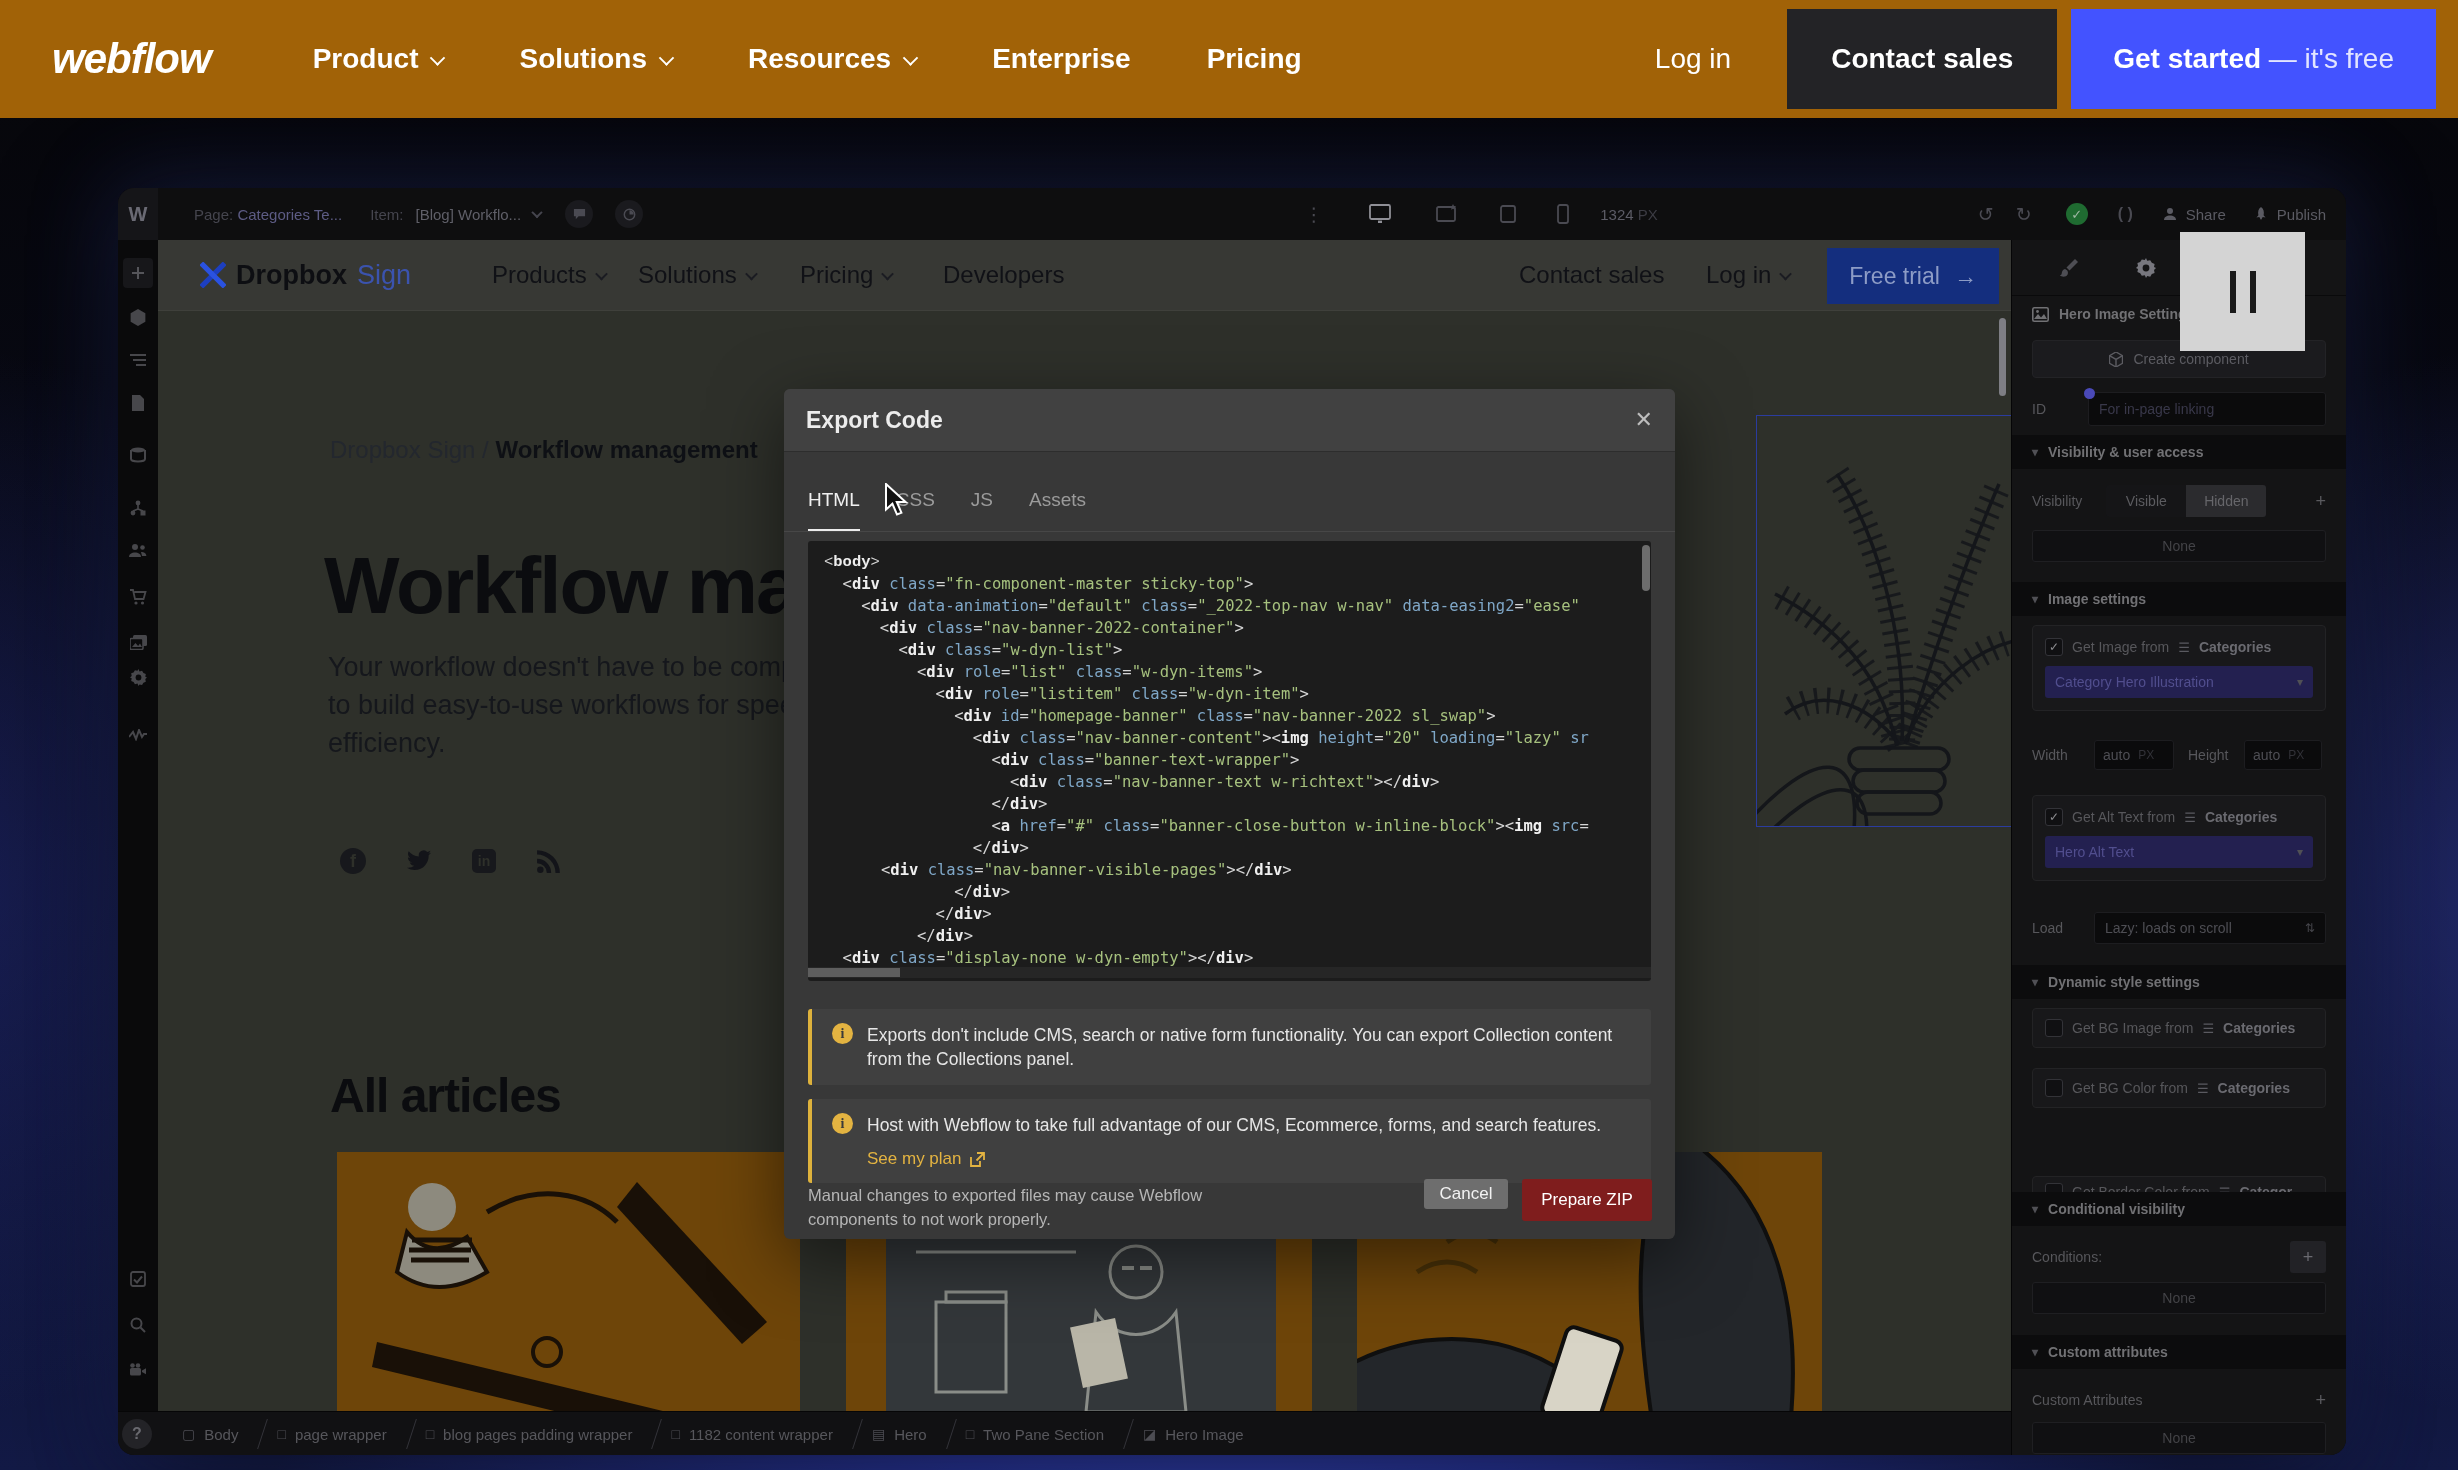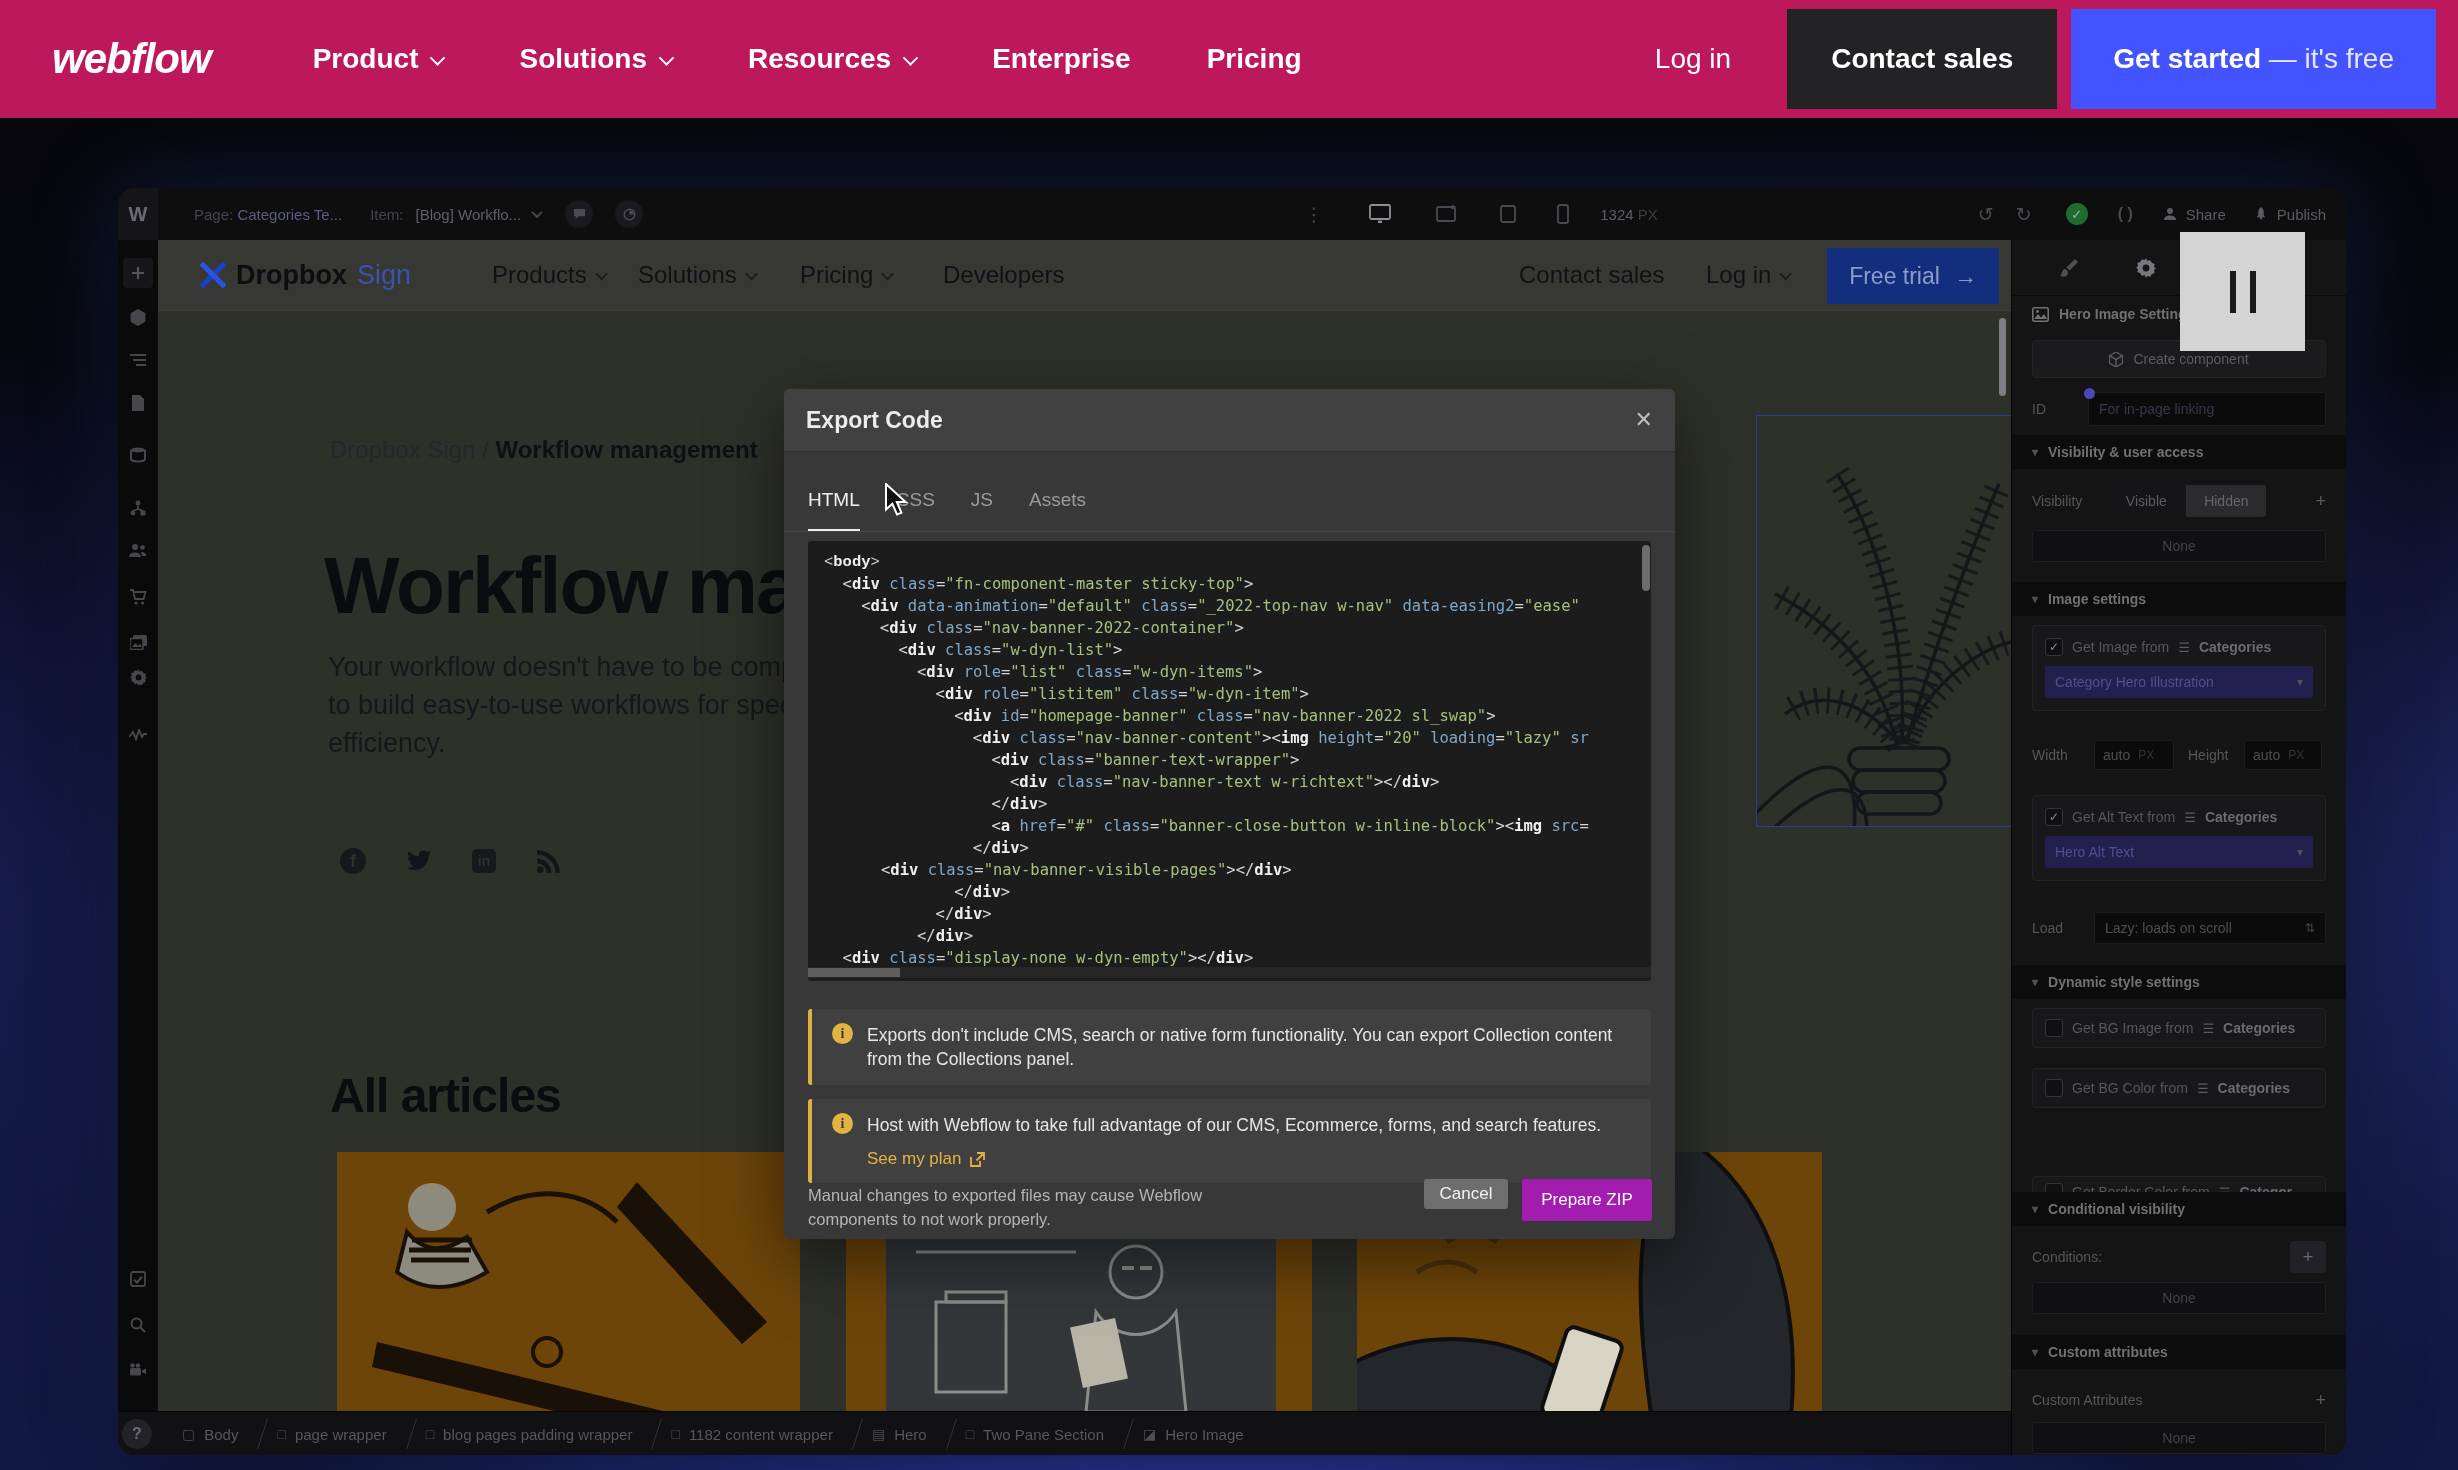--- a/index.html
+++ b/index.html
@@ -7,21 +7,21 @@
     width:2458px;height:1470px;overflow:hidden;position:relative;
     font-family:"Liberation Sans", sans-serif;
     background:
       radial-gradient(1500px 750px at 50% 112%, #4459e0 0%, #2b38a8 30%, rgba(12,14,44,0) 68%),
       radial-gradient(900px 900px at 104% 60%, rgba(52,64,170,.55), rgba(0,0,0,0) 60%),
       radial-gradient(900px 900px at -4% 60%, rgba(42,52,150,.45), rgba(0,0,0,0) 60%),
       linear-gradient(180deg,#060609 0%, #0a0c1c 55%, #131a46 100%);
   }
   .abs{position:absolute;}
   
-  .topnav{position:absolute;left:0;top:0;width:2458px;height:118px;background:#be185d;display:flex;align-items:center;z-index:40;}
+  .topnav{position:absolute;left:0;top:0;width:2458px;height:118px;background:#a16207;display:flex;align-items:center;z-index:40;}
   .wf-logo{font-style:italic;font-weight:800;font-size:42px;color:#ffffff;letter-spacing:-1px;margin-left:52px;}
   .tn-items{display:flex;align-items:center;gap:76px;margin-left:102px;}
   .tn-item{color:#fff;font-size:28px;font-weight:700;display:flex;align-items:center;gap:14px;cursor:default;}
   .chev{display:inline-block;width:9px;height:9px;border-right:2.6px solid currentColor;border-bottom:2.6px solid currentColor;transform:rotate(45deg) translate(-1px,-1px);}
   .tn-right{margin-left:auto;display:flex;align-items:center;height:100%;}
   .tn-login{color:#fff;font-size:28px;font-weight:500;margin-right:56px;}
   .btn-contact{height:100px;background:#232326;color:#fff;border:none;font-size:28px;font-weight:600;padding:0 44px;margin-right:14px;font-family:inherit;}
   .btn-cta{height:100px;border:none;font-size:28px;padding:0 42px;margin-right:22px;color:#fff;font-family:inherit;}
   .btn-cta .b{font-weight:700;} .btn-cta .r{font-weight:400;color:rgba(255,255,255,.85);}
   
@@ -100,21 +100,21 @@
   .tok-p{color:#d6d6d6;} .tok-g{color:#efefef;font-weight:700;} .tok-a{color:#7fa7c7;} .tok-v{color:#a6c17e;}
   .m-vscroll{position:absolute;left:858px;top:156px;width:8px;height:46px;background:#6d6d6d;border-radius:4px;}
   .m-hscroll{position:absolute;left:24px;top:578px;width:843px;height:11px;background:#262626;}
   .m-hthumb{position:absolute;left:0;top:1px;width:92px;height:9px;background:#5e5e5e;}
   .m-note{position:absolute;left:24px;width:843px;background:#404040;border-left:4px solid #deb23c;border-radius:3px;box-sizing:border-box;padding:14px 18px 14px 20px;display:flex;gap:14px;}
   .info-ico{flex:0 0 auto;width:21px;height:21px;border-radius:50%;background:#e3b341;color:#3a3a3a;font-weight:700;font-size:14px;display:flex;align-items:center;justify-content:center;font-family:"Liberation Serif", serif;}
   .m-note .txt{color:#e6e6e6;font-size:17.5px;line-height:24px;}
   .m-link{color:#e3b341;font-size:17px;display:inline-flex;align-items:center;gap:8px;margin-top:12px;}
   .m-warn{position:absolute;left:24px;top:794px;color:#b5b5b5;font-size:16.5px;line-height:24px;}
   .m-btn-cancel{position:absolute;left:640px;top:790px;width:84px;height:30px;background:#6e6e6e;border:none;border-radius:3px;color:#f2f2f2;font-size:17px;font-family:inherit;}
-  .m-btn-zip{position:absolute;left:738px;top:790px;width:130px;height:42px;background:#a21caf;border:none;border-radius:3px;color:#ffffff;font-size:17px;font-family:inherit;}
+  .m-btn-zip{position:absolute;left:738px;top:790px;width:130px;height:42px;background:#7f1d1d;border:none;border-radius:3px;color:#ffffff;font-size:17px;font-family:inherit;}
   
   .pause{position:absolute;left:2180px;top:232px;width:125px;height:119px;background:#d4d4d4;z-index:70;display:flex;align-items:center;justify-content:center;gap:14px;}
   .pause i{display:block;width:6px;height:42px;background:#1a1a1a;}
   .cursor{position:absolute;left:884px;top:483px;z-index:80;}
   svg{display:block;}
 </style>
 </head>
 <body>
 
 <div class="page abs" style="left:0;top:0;width:2458px;height:1470px;">

